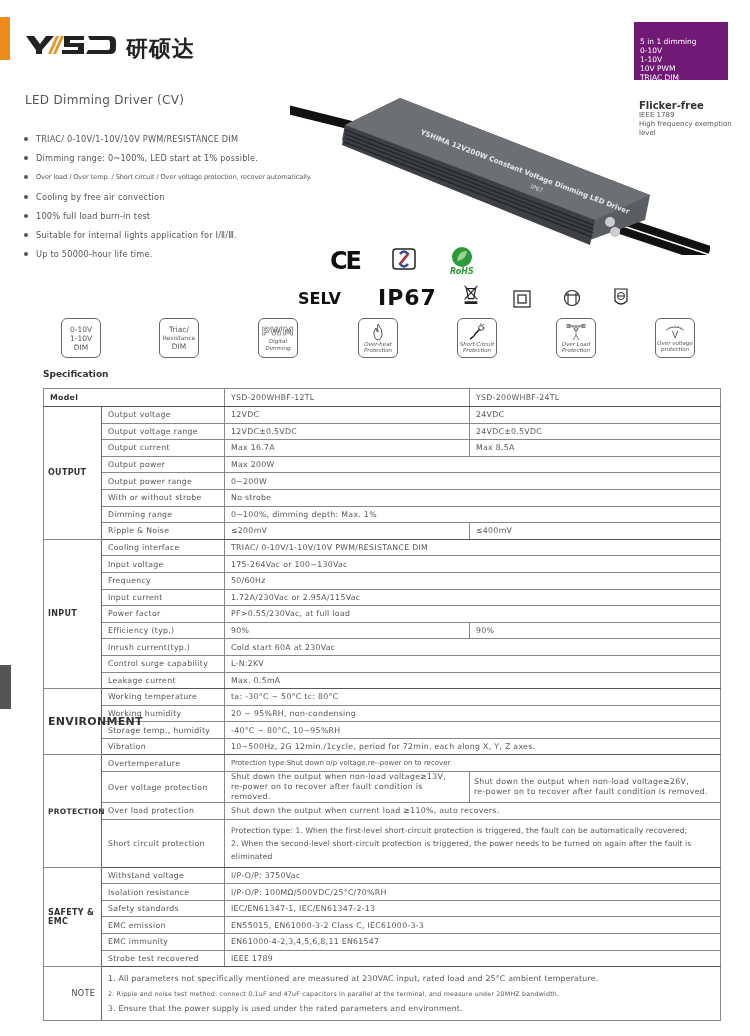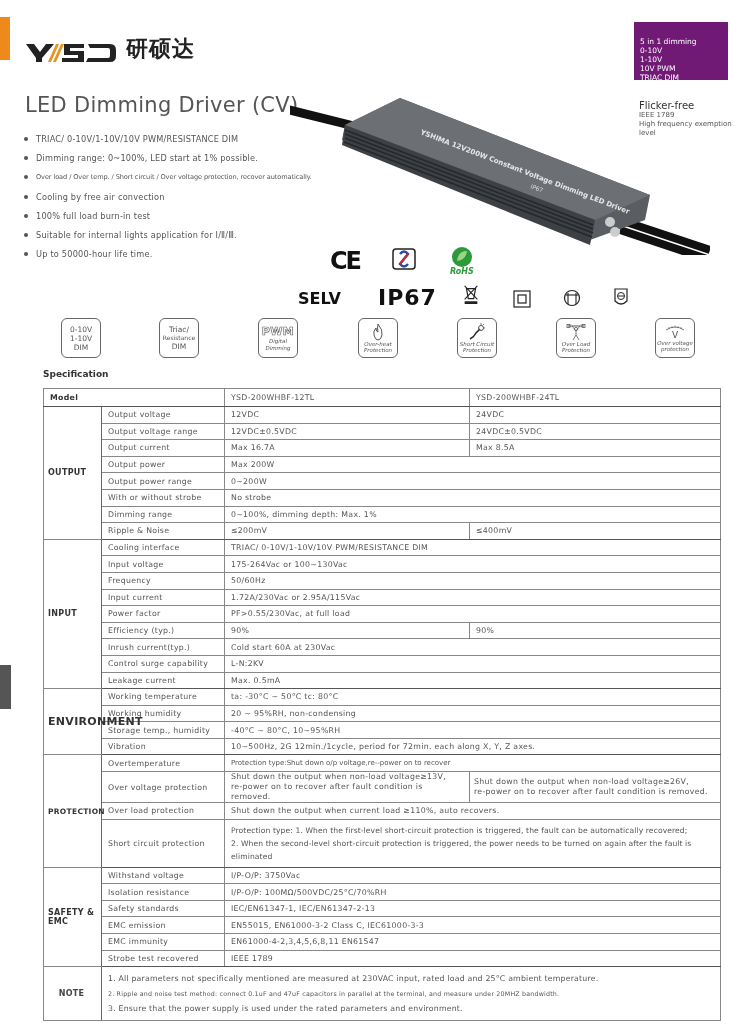--- a/index.html
+++ b/index.html
@@ -1,25 +1,25 @@
 <!DOCTYPE html>
 <html><head>
 <meta charset="utf-8">
 <style>
 *{box-sizing:border-box;margin:0;padding:0}
 body{width:750px;height:1036px;background:#fff;font-family:"DejaVu Sans",sans-serif;color:#444;position:relative;overflow:hidden}
 .abs{position:absolute}
 .orange-tab{left:0;top:17px;width:10px;height:43px;background:#ee8a1c}
-.logo{left:26px;top:34px;display:flex;align-items:flex-end;gap:8px}
+.logo{left:26px;top:34px;display:flex;align-items:flex-start;gap:8px}
 .logo-cn{font-size:22px;font-weight:bold;color:#222;letter-spacing:1px}
 .badge{left:634px;top:22px;width:94px;height:58px;background:#701a75;color:#fff;font-size:7.5px;line-height:9px;padding:15px 6px}
 .flicker{left:639px;top:100px}
-.flicker h3{font-size:10px;font-weight:normal;color:#333}
+.flicker h3{font-size:10px;font-weight:bold;color:#333}
 .flicker p{font-size:7px;color:#555;line-height:9px}
-.title{left:25px;top:93px;font-size:21px;color:#555;letter-spacing:.3px}
+.title{left:25px;top:93px;font-size:12px;color:#555;letter-spacing:.3px}
 .features{left:24px;top:129px;list-style:none}
 .features li{font-size:8.2px;color:#555;height:19.3px;display:flex;align-items:center;gap:8px;letter-spacing:.2px}
 .features li .dot{width:4px;height:4px;border-radius:50%;background:#555;display:inline-block;flex:none}
 .features li.small{font-size:6.6px;letter-spacing:-.1px}
 .product{left:290px;top:80px;width:420px;height:175px}
 .cert-ce{left:330px;top:247px;font-size:24px;font-weight:bold;color:#111;letter-spacing:-2px}
 .cert-box{left:389px;top:245px;width:30px;height:28px}
 .cert-rohs{left:448px;top:245px;width:28px;height:30px}
 .mark-selv{left:298px;top:289px;font-size:16px;font-weight:bold;color:#111}
 .mark-ip67{left:378px;top:285px;font-size:22px;font-weight:bold;color:#111;letter-spacing:1px}
@@ -375,21 +375,21 @@
   <tr>
     <td>EMC immunity</td>
     <td colspan="2">EN61000-4-2,3,4,5,6,8,11  EN61547</td>
   </tr>
   <tr class="grp-end">
     <td>Strobe test recovered</td>
     <td colspan="2">IEEE 1789</td>
   </tr>
 
   <tr>
-    <td style="height:54px;text-align:center;font-weight:bold;color:#444" class="sect">NOTE</td>
+    <td style="height:54px;text-align:right;font-weight:normal;color:#444" class="sect">NOTE</td>
     <td colspan="3" class="note-lines" style="white-space:nowrap">
       <p>1. All parameters not specifically mentioned are measured at 230VAC input, rated load and 25°C ambient temperature.</p>
       <p class="small">2. Ripple and noise test method: connect 0.1uF and 47uF capacitors in parallel at the terminal, and measure under 20MHZ bandwidth.</p>
       <p>3. Ensure that the power supply is used under the rated parameters and environment.</p>
     </td>
   </tr>
 </tbody>
   </table>
 
 </body></html>

